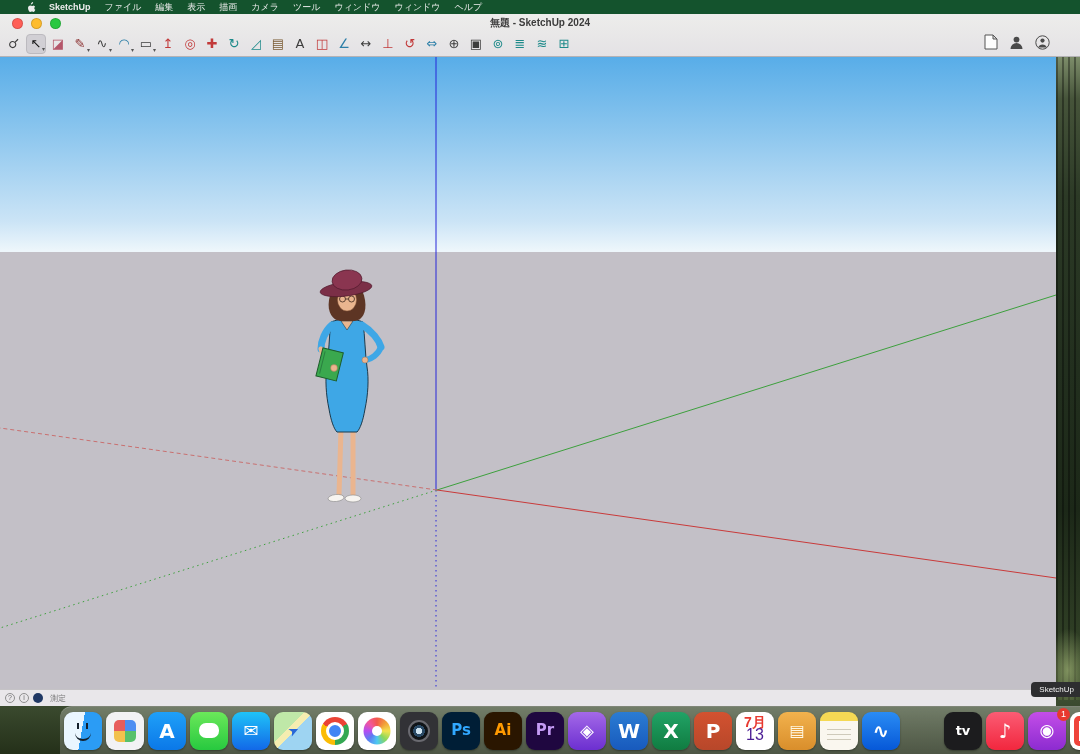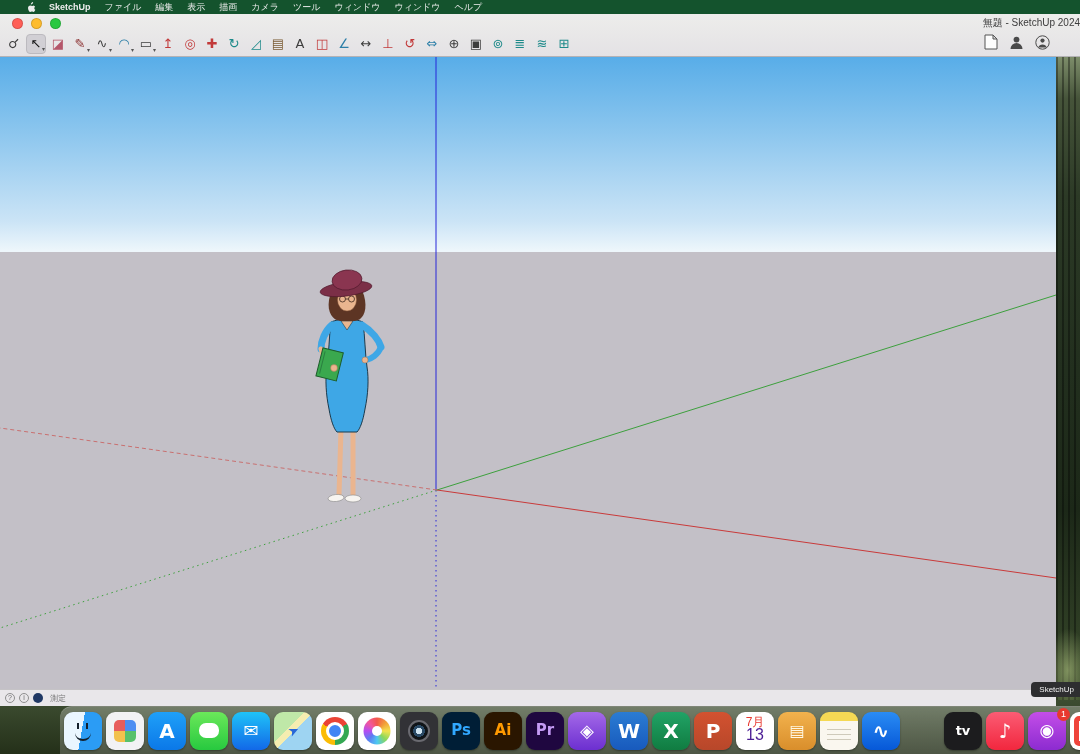--- a/index.html
+++ b/index.html
@@ -13,21 +13,21 @@
   .mi { color:#ededed; font-size:9px; padding:0 7px; line-height:14px; white-space:nowrap; }
   .mi.app { font-weight:bold; }
 
   
   .header { position:absolute; top:14px; left:0; width:1080px; height:43px;
             background:linear-gradient(180deg,#ededeb,#e4e2e5); border-bottom:1px solid #b4b2b5; z-index:20; }
   .titlerow { height:17px; position:relative; }
   .traffic { position:absolute; left:12px; top:4px; display:flex; gap:8px; }
   .tl { width:11px; height:11px; border-radius:50%; border:1px solid rgba(0,0,0,.15); }
   .tl-red { background:#ff5f57; } .tl-yellow { background:#febc2e; } .tl-green { background:#28c840; }
-  .title { text-align:right; font-size:10px; font-weight:normal; color:#3c3c3c; line-height:17px; }
+  .title { text-align:center; font-size:10px; font-weight:bold; color:#3c3c3c; line-height:17px; }
   .toolrow { height:25px; display:flex; align-items:center; gap:2px; padding-left:4px; position:relative; }
   .tool { width:20px; height:20px; display:flex; align-items:center; justify-content:center;
           border-radius:4px; position:relative; flex:0 0 auto; }
   .tool.sel { background:#d1cfd4; border:1px solid #bcbabf; }
   .tg { font-size:13px; font-family:"DejaVu Sans",sans-serif; line-height:1; display:block; }
   .dd { font-size:6px; color:#555; position:absolute; right:0; bottom:1px; }
   .hr-icons { position:absolute; right:30px; top:3px; display:flex; gap:11px; align-items:center; }
 
   
   .viewport { position:absolute; top:57px; left:0; width:1056px; height:632px; z-index:5;
@@ -62,21 +62,21 @@
   .dock { position:absolute; top:706px; left:60px; width:1020px; height:48px; z-index:7;
       background:linear-gradient(180deg, rgba(152,160,144,.6), rgba(94,102,86,.72));
       border-top:1px solid rgba(255,255,255,.25); border-radius:12px 0 0 0;
       display:flex; align-items:center; gap:4px; padding-left:4px; }
   .ditem { width:38px; height:38px; border-radius:9px; flex:0 0 auto; position:relative;
       display:flex; flex-direction:column; align-items:center; justify-content:center;
       box-shadow:0 1px 2px rgba(0,0,0,.35); overflow:visible; }
   .dg { font-family:"DejaVu Sans",sans-serif; font-weight:bold; line-height:1; }
   .badge { position:absolute; top:-4px; right:-4px; min-width:13px; height:13px; border-radius:7px;
       background:#e8382e; color:#fff; font-size:9px; line-height:13px; text-align:center; padding:0 2px; }
-  .cal-m { color:#e8382e; font-size:12px; line-height:9px; }
+  .cal-m { color:#e8382e; font-size:14px; line-height:9px;font-weight:bold; }
   .cal-d { color:#4c1d95; font-size:16px; font-weight:400; line-height:16px; }
 
   
   .d-finder { background:linear-gradient(100deg,#eaf6ff 0 47%,#2b9cf5 47%); }
   .d-finder::before { content:""; position:absolute; top:11px; left:13px; width:2px; height:6px;
       background:#14202c; box-shadow:9px 0 0 #14202c; }
   .d-finder::after { content:""; position:absolute; bottom:9px; width:16px; height:7px;
       border-bottom:2px solid #14202c; border-radius:0 0 8px 8px; }
   .d-launchpad { background:#f2f2f4; }
   .d-launchpad::after { content:""; width:22px; height:22px; border-radius:5px;

